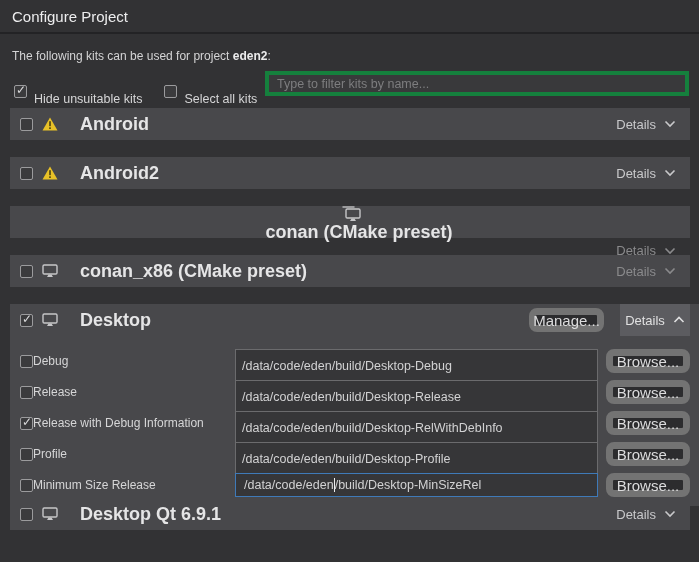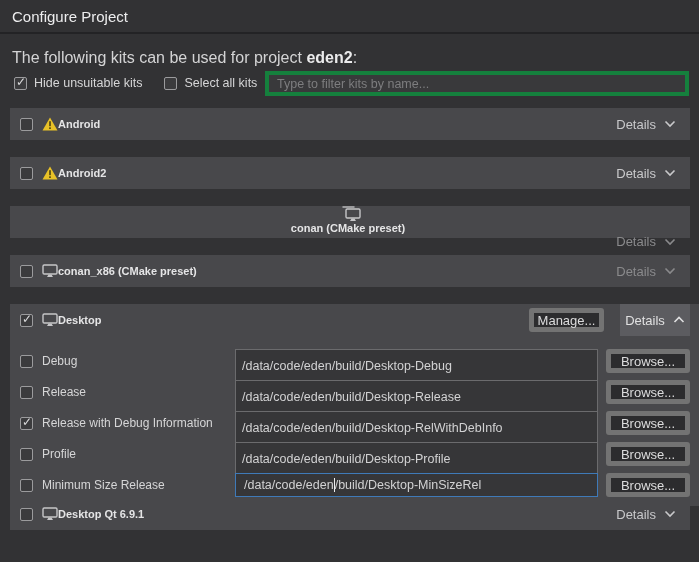--- a/index.html
+++ b/index.html
@@ -4,57 +4,57 @@
 <style>
   * { box-sizing: border-box; }
   html,body { margin:0; padding:0; }
   body {
     width:699px; height:562px; position:relative; overflow:hidden;
     background:#323234; color:#d6d6d6;
     font-family:"Liberation Sans", sans-serif; font-size:12px;
   }
   .page-title { position:absolute; left:12px; top:8px; font-size:15px; font-weight:normal; color:#ededee; }
   .title-sep { position:absolute; left:0; top:32px; width:699px; height:2px; background:#232325; }
-  .intro { position:absolute; left:12px; top:49px; font-size:16px; color:#d4d4d5; }
+  .intro { position:absolute; left:12px; top:49px; font-size:12px; color:#d4d4d5; }
   .intro .proj { font-weight:bold; color:#ebebec; }
 
   .cb { width:13px; height:13px; min-width:13px; border:1px solid #9b9b9d; background:#3b3b3d;
         border-radius:2px; position:relative; display:inline-block; }
   .cb.checked::after { content:"✓"; position:absolute; left:1px; top:-3px; font-size:12px; color:#d9d9da; }
 
   .ctrl-row { position:absolute; left:14px; top:76px; display:flex; align-items:center; }
-  .ctrl-row .cb-label { margin:0 0 0 7px; font-size:12.5px; color:#d6d6d7; }
+  .ctrl-row .cb-label { margin:16px 0 0 7px; font-size:12.5px; color:#d6d6d7; }
   .ctrl-gap { width:22px; }
 
   .filter-input { position:absolute; left:265px; top:71px; width:424px; height:25px;
         background:#39393b; border:4px solid #15803d; color:#d0d0d0; padding:0 8px;
         font-family:"Liberation Sans", sans-serif; font-size:12.5px; outline:none; }
   .filter-input::placeholder { color:#7d7d7f; }
 
   .kit-row { position:absolute; left:10px; width:680px; height:32px; background:#48484b;
         display:flex; align-items:center; padding:0 14px 0 10px; }
-  .kit-name { font-weight:bold; font-size:11px; color:#e5e5e6; margin-left:0; }
+  .kit-name { font-weight:bold; font-size:18px; color:#e5e5e6; margin-left:22px; }
   .kit-icon { margin-left:9px; display:flex; align-items:center; }
   .details-btn { margin-left:auto; display:flex; align-items:center; gap:8px; color:#c9c9cb;
         font-size:13px; cursor:default; }
   .details-btn.disabled { color:#8a8a8c; }
   .chev { display:block; }
 
   .desktop-block { position:absolute; left:10px; top:304px; width:692px; height:202px; background:#48484b; }
   .desktop-header { position:absolute; left:0; top:0; width:680px; height:32px;
         display:flex; align-items:center; padding-left:10px; }
-  .btn { background:#2c2c2e; border:5px solid #737373; border-radius:3px; color:#dcdcdd;
-        font-size:13px; display:flex; align-items:center; justify-content:center;
+  .btn { background:#2c2c2e; border:7px solid #737373; border-radius:8px; color:#dcdcdd;
+        font-size:15px; display:flex; align-items:center; justify-content:center;
         font-family:"Liberation Sans", sans-serif; }
   .manage-btn { position:absolute; left:519px; top:4px; width:75px; height:24px; }
   .details-highlight { position:absolute; left:610px; top:0; width:70px; height:32px; background:#5c5c60;
         display:flex; align-items:center; justify-content:center; gap:8px; color:#e0e0e1; font-size:13px; }
 
   .cfg-row { position:absolute; left:0; width:680px; height:24px; display:flex; align-items:center; padding-left:10px; }
-  .cfg-label { margin-left:9px; font-size:12px; color:#d6d6d7; }
+  .cfg-label { font-size:12px; color:#d6d6d7; }
   .path-input { position:absolute; left:225px; top:0; width:363px; height:24px;
         background:#363638; border:1px solid #6b6b6d; color:#d2d2d3; padding:16px 6px;
         font-family:"Liberation Sans", sans-serif; font-size:12.5px; outline:none; }
   .path-box { position:absolute; left:225px; top:0; width:363px; height:24px;
         background:#363638; border:1px solid #3f7ab8; color:#d2d2d3; padding:0 8px;
         font-size:12.5px; display:flex; align-items:center; white-space:pre; overflow:hidden; }
   .caret { display:inline-block; width:1px; height:14px; background:#ededee; }
   .browse-btn { position:absolute; left:596px; top:0; width:84px; height:24px; }
 
   .r1 { top:108px; } .r2 { top:157px; } .r3 { top:206px;flex-direction:column; } .r4 { top:255px; } .r6 { top:498px; }

